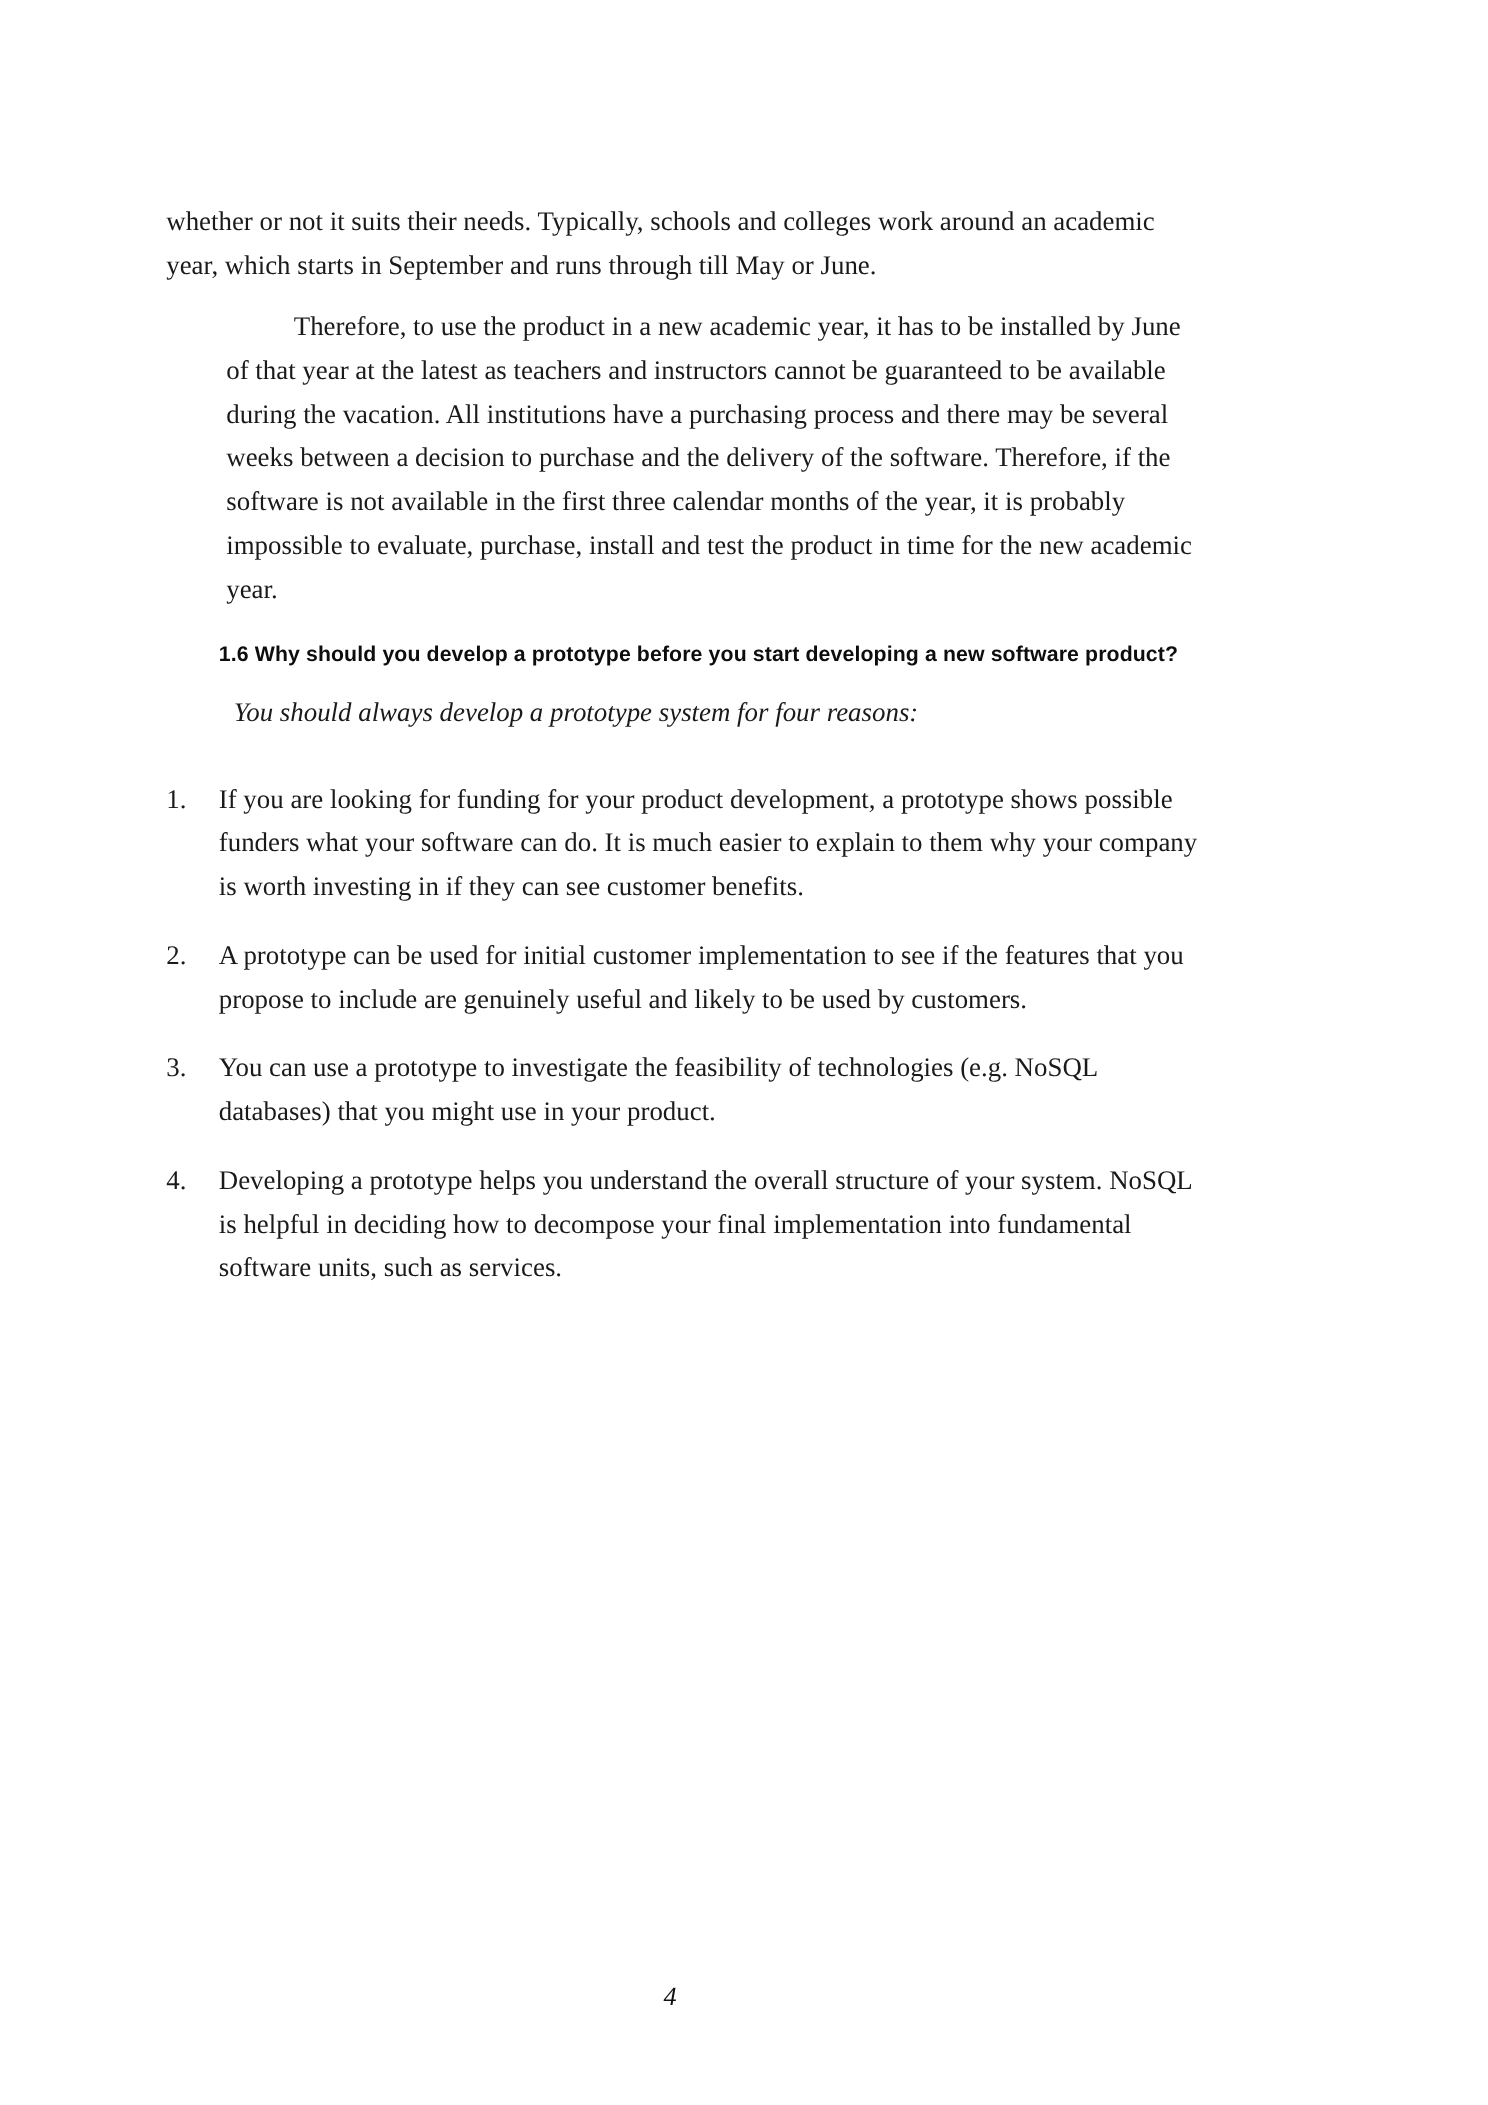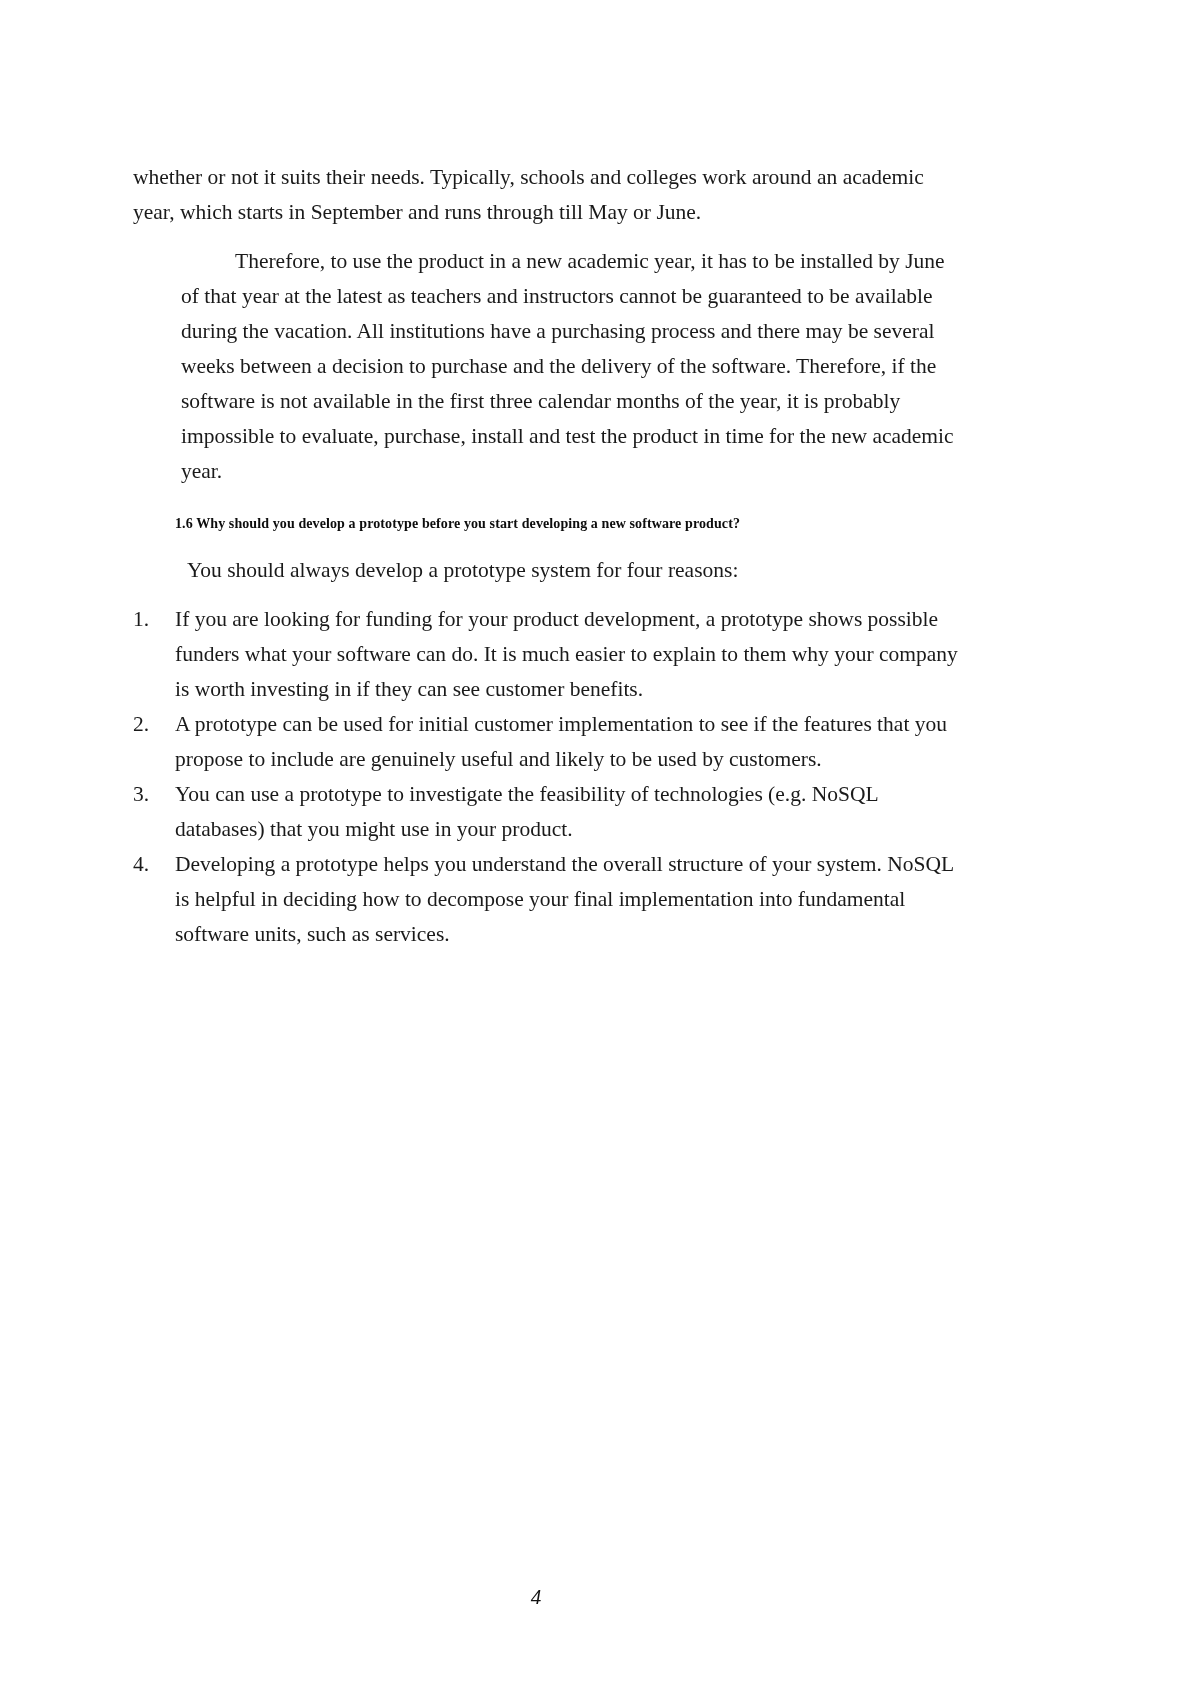--- a/index.html
+++ b/index.html
@@ -31,35 +31,36 @@
   }
   p.para-indent {
     text-indent: 54px;
     margin-left: 48px;
   }
   .gap-small { height: 14px; }
   .gap-med { height: 20px; }
 
   h2.section-heading {
     margin: 0;
-    font-family: Liberation Serif, serif;
-    font-size: 14px;
+    font-family: Liberation Sans, sans-serif;
+    font-size: 17px;
     font-weight: 600;
     letter-spacing: 0.1px;
     color: #0d0d0d;
     padding-left: 42px;
     line-height: 30px;
   }
 
   p.lead-para {
     margin: 0;
     font-size: 21.5px;
     line-height: 35px;
     padding-left: 54px;
     color: #1a1a1a;
+    font-style: italic;
   }
 
   ol.num-list {
     list-style: none;
     margin: 0;
     padding: 0;
   }
   ol.num-list li {
     position: relative;
     padding-left: 42px;
@@ -73,20 +74,21 @@
     left: 0;
     top: 0;
     width: 28px;
     text-align: left;
     font-size: 21.5px;
     line-height: 35px;
     color: #1a1a1a;
   }
   ol.num-list li .li-text {
     display: block;
+    margin-top: 20px;
   }
 
   .page-number {
     position: absolute;
     left: 0;
     right: 0;
     bottom: 74px;
     text-align: center;
     font-family: "Liberation Serif", serif;
     font-style: italic;

